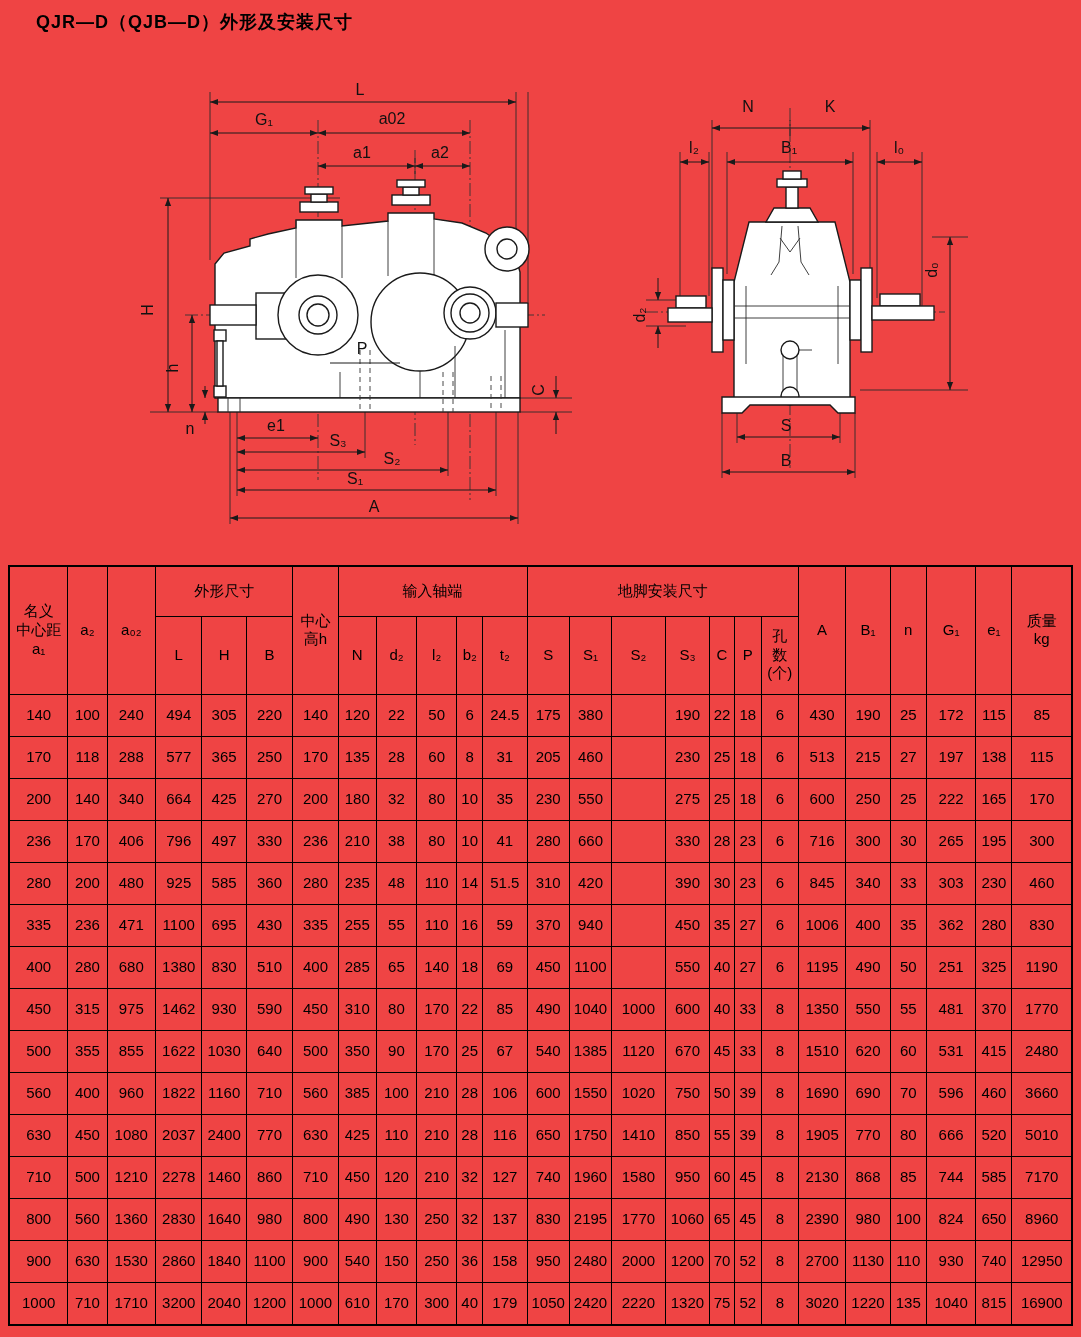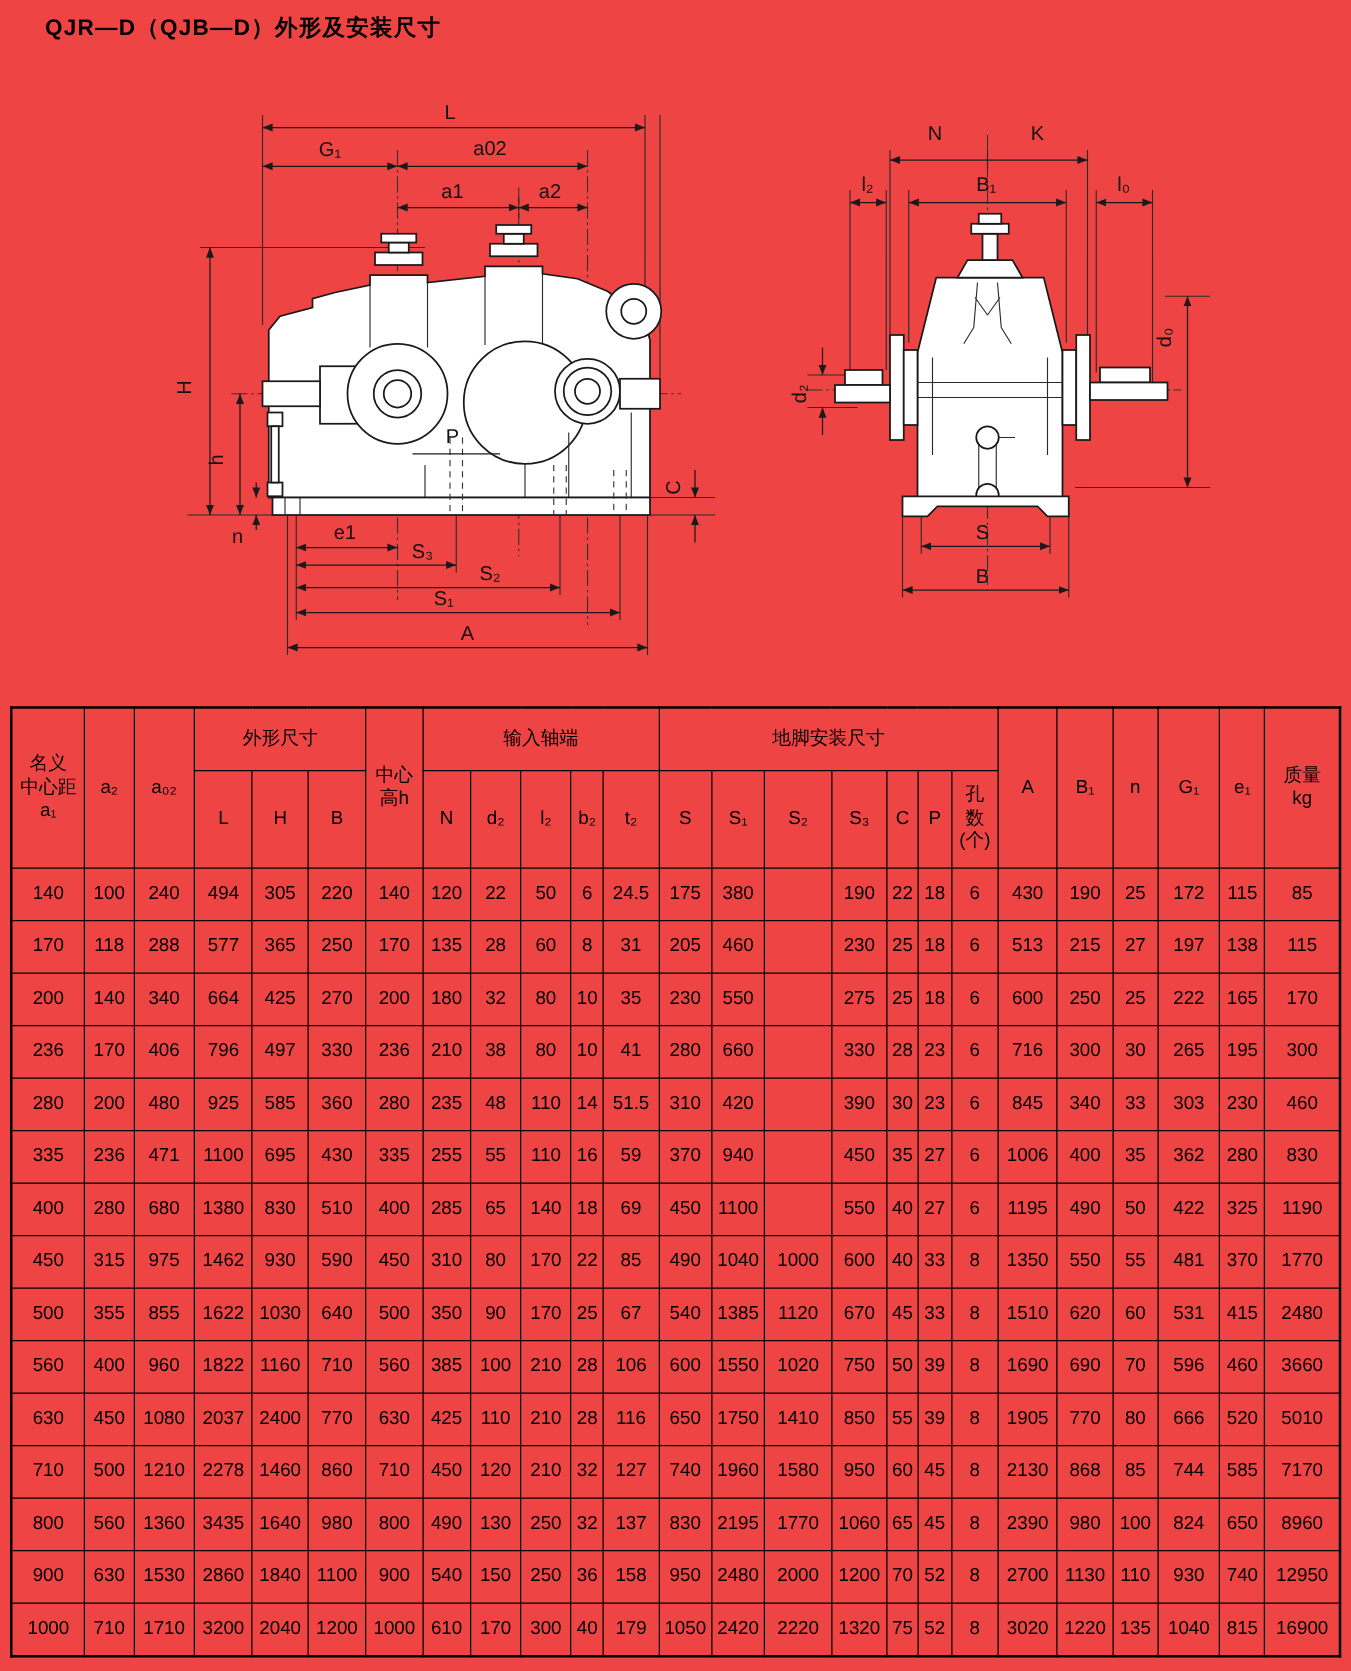--- a/index.html
+++ b/index.html
@@ -432,21 +432,21 @@
           <td>450</td>
           <td>1100</td>
           <td></td>
           <td>550</td>
           <td>40</td>
           <td>27</td>
           <td>6</td>
           <td>1195</td>
           <td>490</td>
           <td>50</td>
-          <td>422</td>
+          <td>251</td>
           <td>325</td>
           <td>1190</td>
         </tr>
         <tr>
           <td>450</td>
           <td>315</td>
           <td>975</td>
           <td>1462</td>
           <td>930</td>
           <td>590</td>
@@ -575,21 +575,21 @@
           <td>868</td>
           <td>85</td>
           <td>744</td>
           <td>585</td>
           <td>7170</td>
         </tr>
         <tr>
           <td>800</td>
           <td>560</td>
           <td>1360</td>
-          <td>3435</td>
+          <td>2830</td>
           <td>1640</td>
           <td>980</td>
           <td>800</td>
           <td>490</td>
           <td>130</td>
           <td>250</td>
           <td>32</td>
           <td>137</td>
           <td>830</td>
           <td>2195</td>

